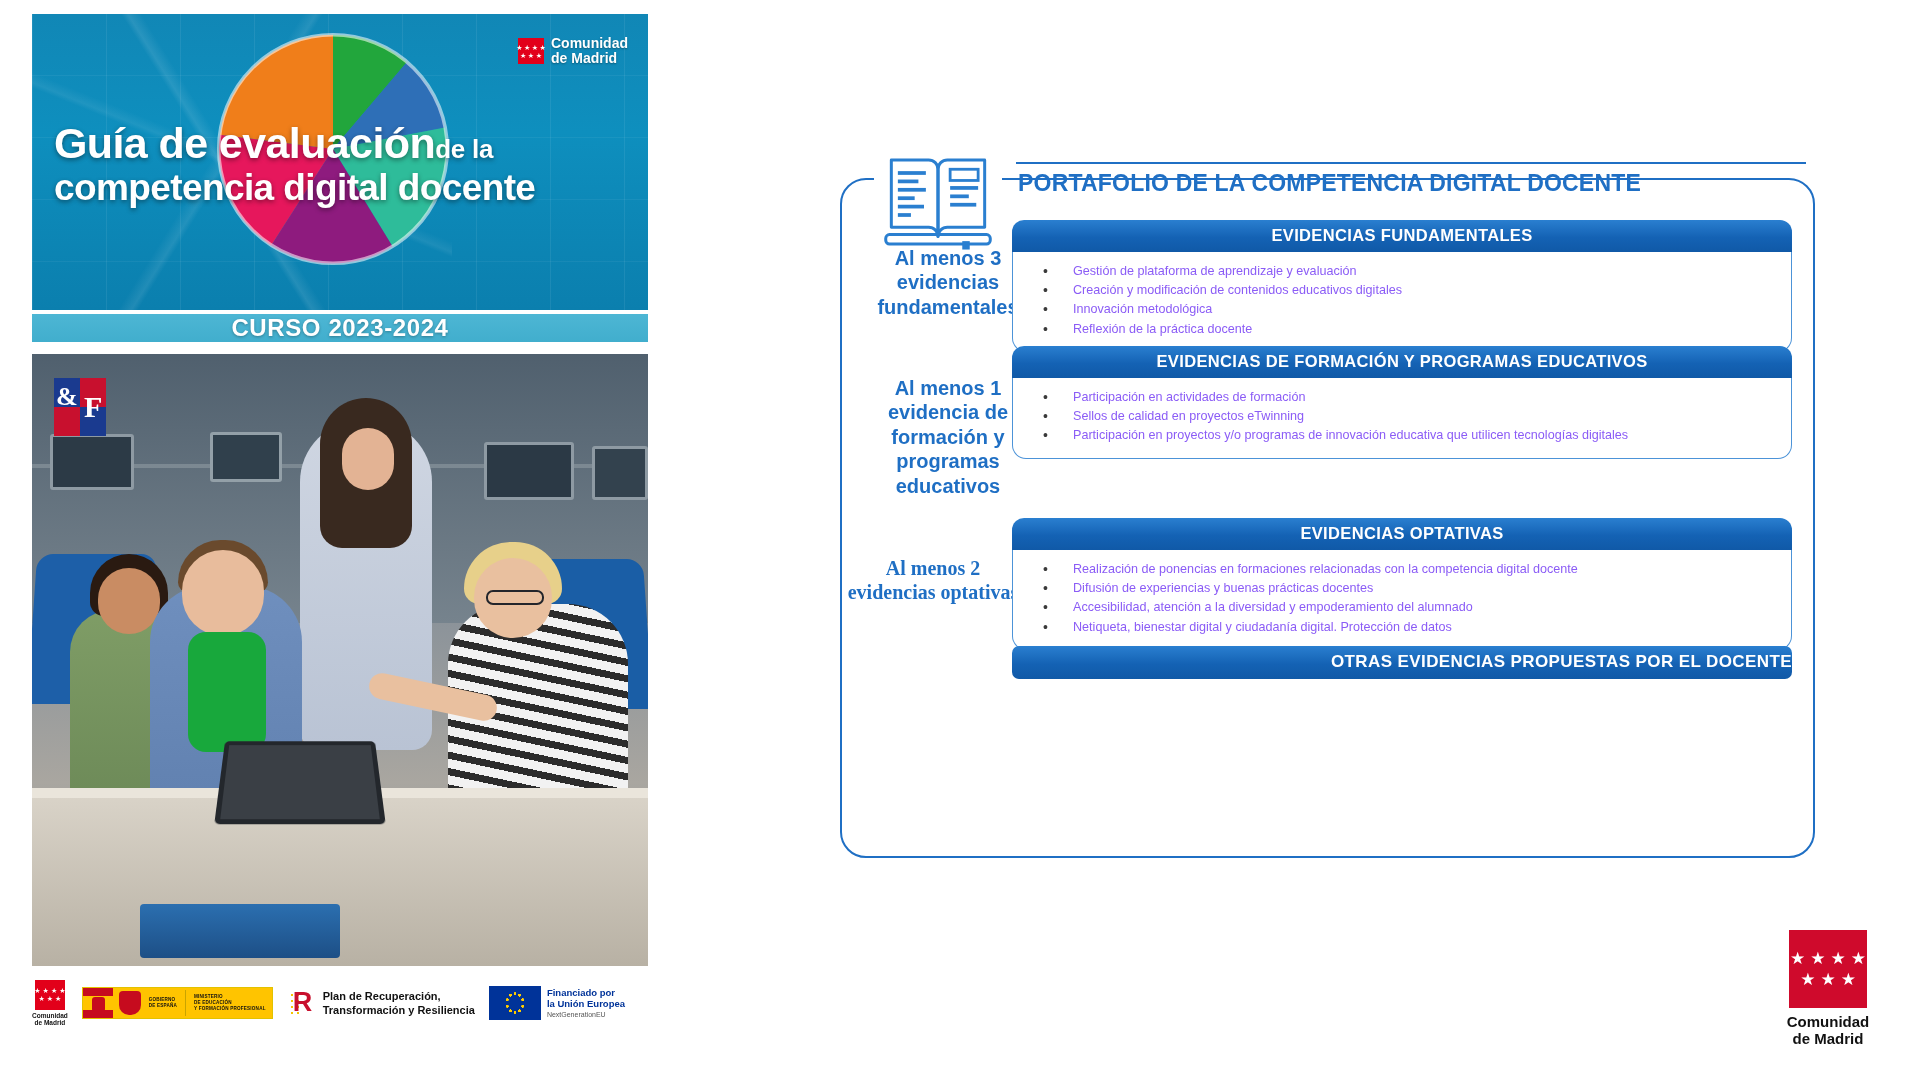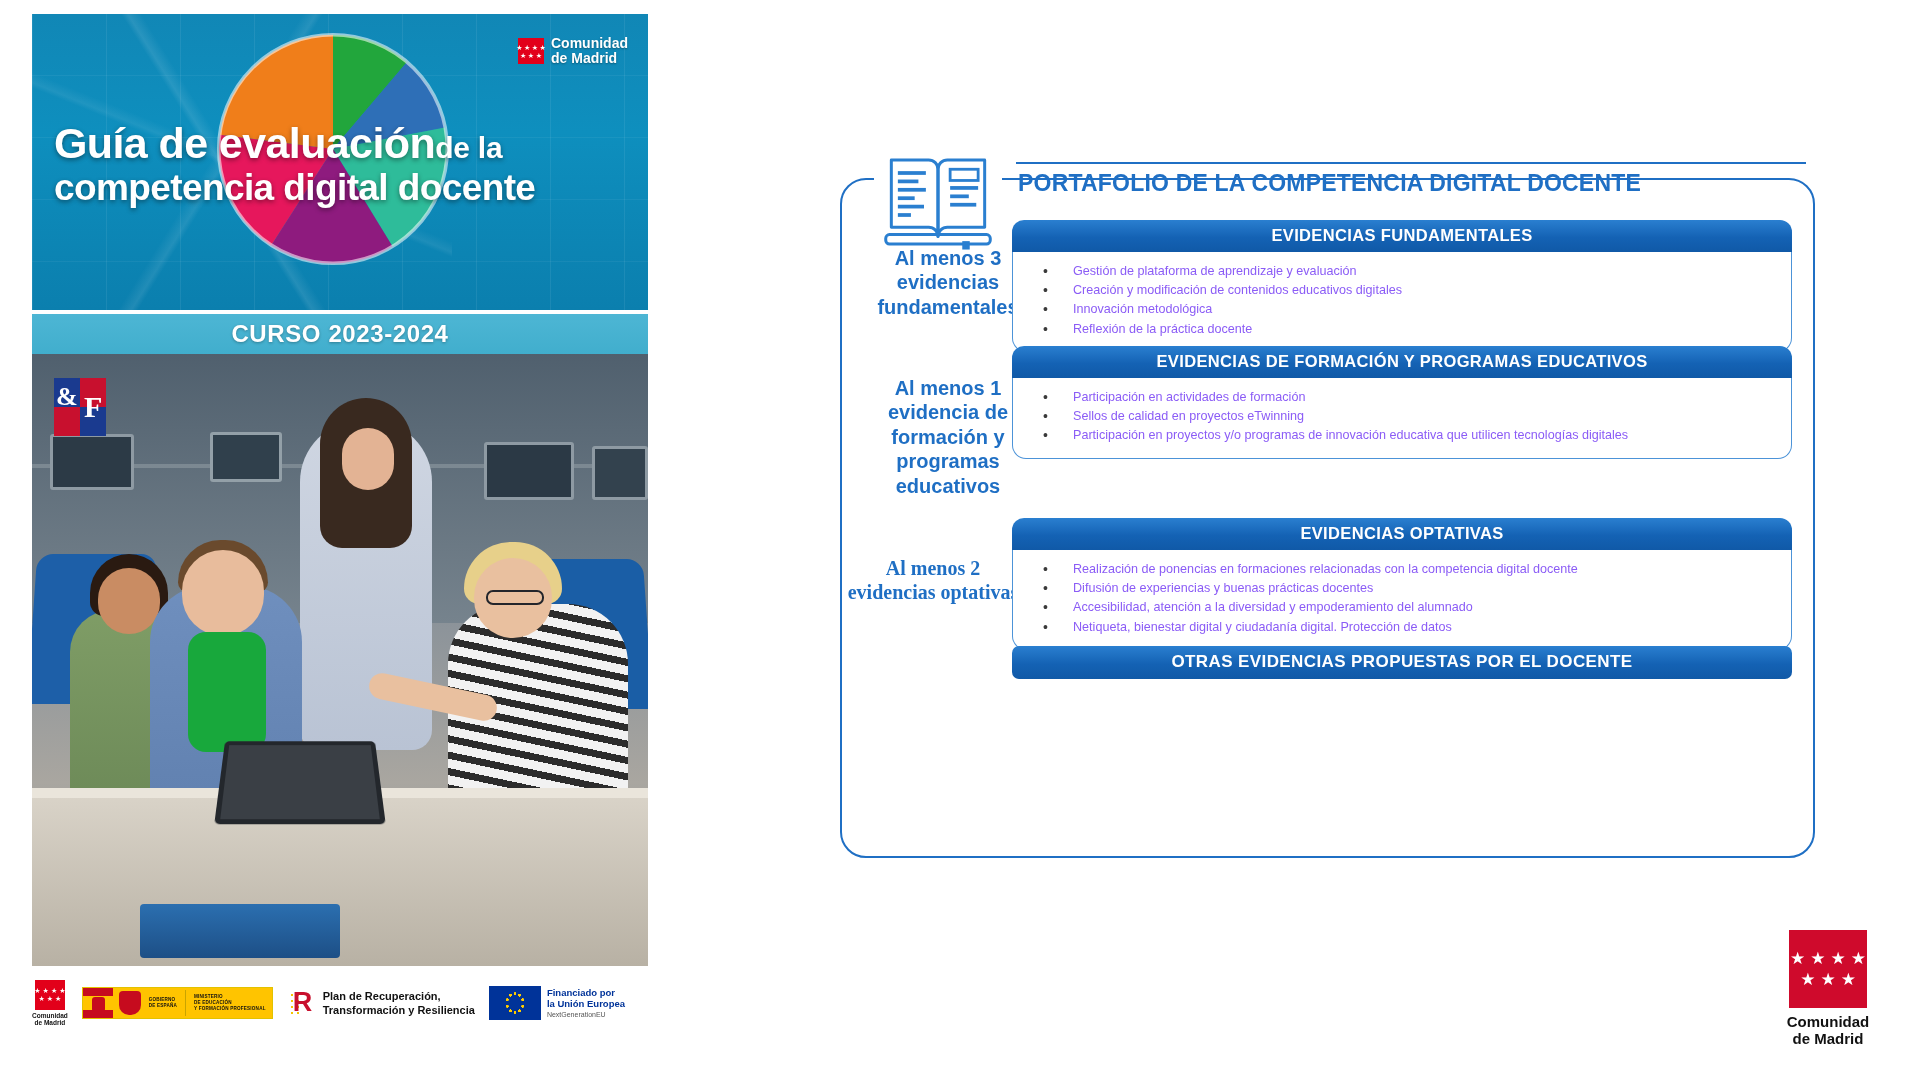--- a/index.html
+++ b/index.html
@@ -49,25 +49,25 @@
   
   .cover-title {
     position:absolute; left:30px; z-index:6;
     color:#ffffff;
     font-weight:bold;
     letter-spacing:-.6px;
     text-shadow:0 2px 5px rgba(0,0,0,.42);
     white-space:nowrap;
   }
   #title-l1 { top:113px; font-size:43px; }
-  #title-l1 .small { font-size:30px; font-weight:bold; letter-spacing:-.2px;}
+  #title-l1 .small { font-size:26px; font-weight:bold; letter-spacing:-.2px;}
   #title-l2 { top:161px; font-size:37px; }
 
   #curso-band {
-    position:absolute; left:8px; top:308px; width:616px; height:40px;
+    position:absolute; left:8px; top:308px; width:616px; height:28px;
     background:linear-gradient(180deg,#4db6d4 0%, #41aecd 100%);
     display:flex; align-items:center; justify-content:center;
   }
   #curso-band span {
     color:#ffffff; font-size:24px; font-weight:bold; letter-spacing:.6px;
     text-shadow:0 1px 3px rgba(0,0,0,.3);
   }
 
   
   #cover-logo {
@@ -239,21 +239,21 @@
 
   #block-1 { top:52px; }
   #block-2 { top:178px; }
   #block-3 { top:350px; }
 
   #otras-bar {
     position:absolute; left:172px; top:478px; width:780px;
     background:linear-gradient(180deg,#2a7fd0 0%, #1462b4 55%, #1059a7 100%);
     border-radius:7px;
     color:#ffffff; font-size:17px; font-weight:bold; letter-spacing:.4px;
-    text-align:center; padding:6px 0 7px;
+    text-align:right; padding:6px 0 7px;
   }
 
   
   #br-logo {
     position:absolute; left:1768px; top:930px; width:120px; height:120px;
     display:flex; flex-direction:column; align-items:center;
   }
   #br-logo .flag {
     width:78px; height:78px; background:#cf0a2c;
     display:flex; flex-direction:column; align-items:center; justify-content:center; gap:4px;

